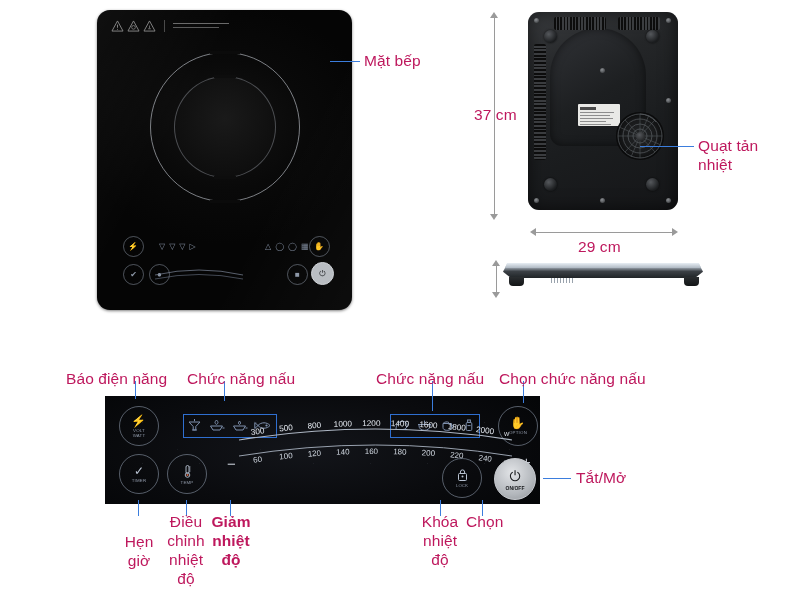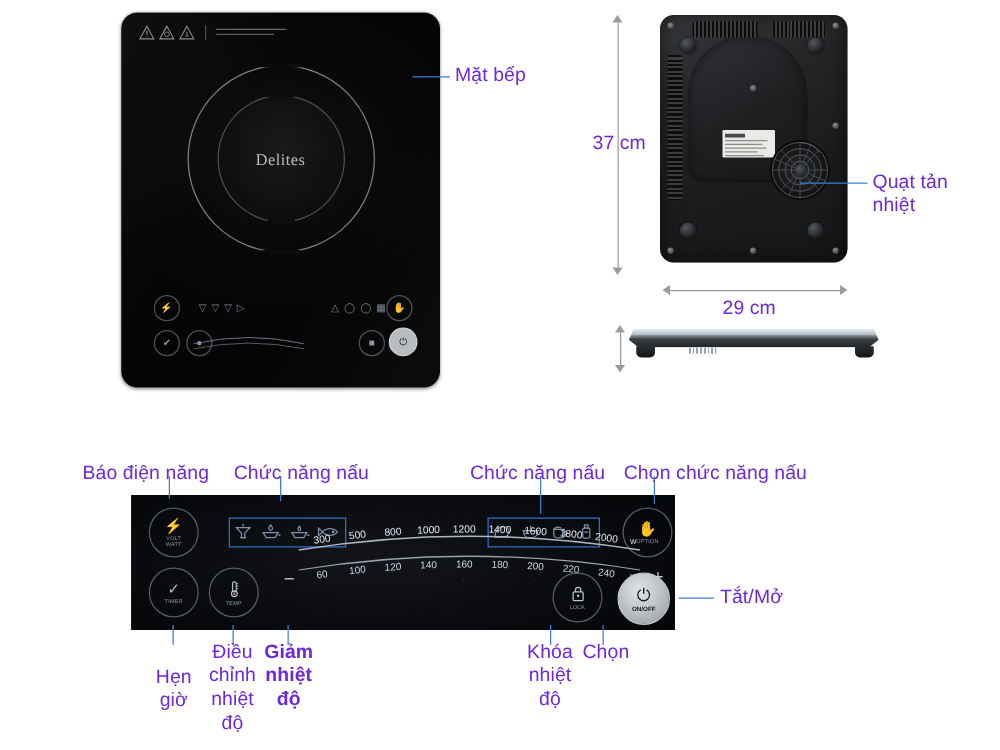--- a/index.html
+++ b/index.html
@@ -3,21 +3,21 @@
 <meta charset="utf-8">
 <style>
   html,body{margin:0;padding:0;background:#ffffff;}
   body{
     width:800px;height:600px;position:relative;overflow:hidden;
     font-family:"Liberation Sans", sans-serif;
     -webkit-font-smoothing:antialiased;
   }
   .abs{position:absolute;}
   .lbl{
-    position:absolute;color:#6d28d9;font-size:15.5px;line-height:19px;
+    position:absolute;color:#be185d;font-size:15.5px;line-height:19px;
     white-space:pre;letter-spacing:.1px;
   }
   .lbl.c{text-align:center;}
   .leader{position:absolute;background:#3b7ddd;}
   .leader.v{width:1.4px;}
   .leader.h{height:1.4px;}
 
   
   #cooktop{
     left:97px;top:10px;width:255px;height:300px;border-radius:13px;
@@ -219,21 +219,20 @@
     <svg class="warn-tri" viewBox="0 0 14 13">
       <path d="M7 1 L13 12 L1 12 Z" fill="none" stroke="#8a8a8a" stroke-width="1"></path>
       <path d="M5.5 9.5 h3 M7 6 v3" stroke="#8a8a8a" stroke-width=".8"></path>
     </svg>
     <div class="warn-div"></div>
     <i class="warn-txt"></i>
   </div>
 
   <div class="ring" id="ringOuter"></div>
   <div class="ring" id="ringInner"></div>
-  <div id="brandLogo">Delites</div>
 
   <div id="ctBar">
     <div class="ct-btn" style="left:26px;top:2px;">
       <span class="ct-ico">⚡</span>
     </div>
     <div class="ct-fn" style="left:62px;top:8px;">▽▽▽▷</div>
     <div class="ct-fn" style="left:168px;top:8px;">△◯◯▦</div>
     <div class="ct-btn" style="right:22px;top:2px;">
       <span class="ct-ico">✋</span>
     </div>

